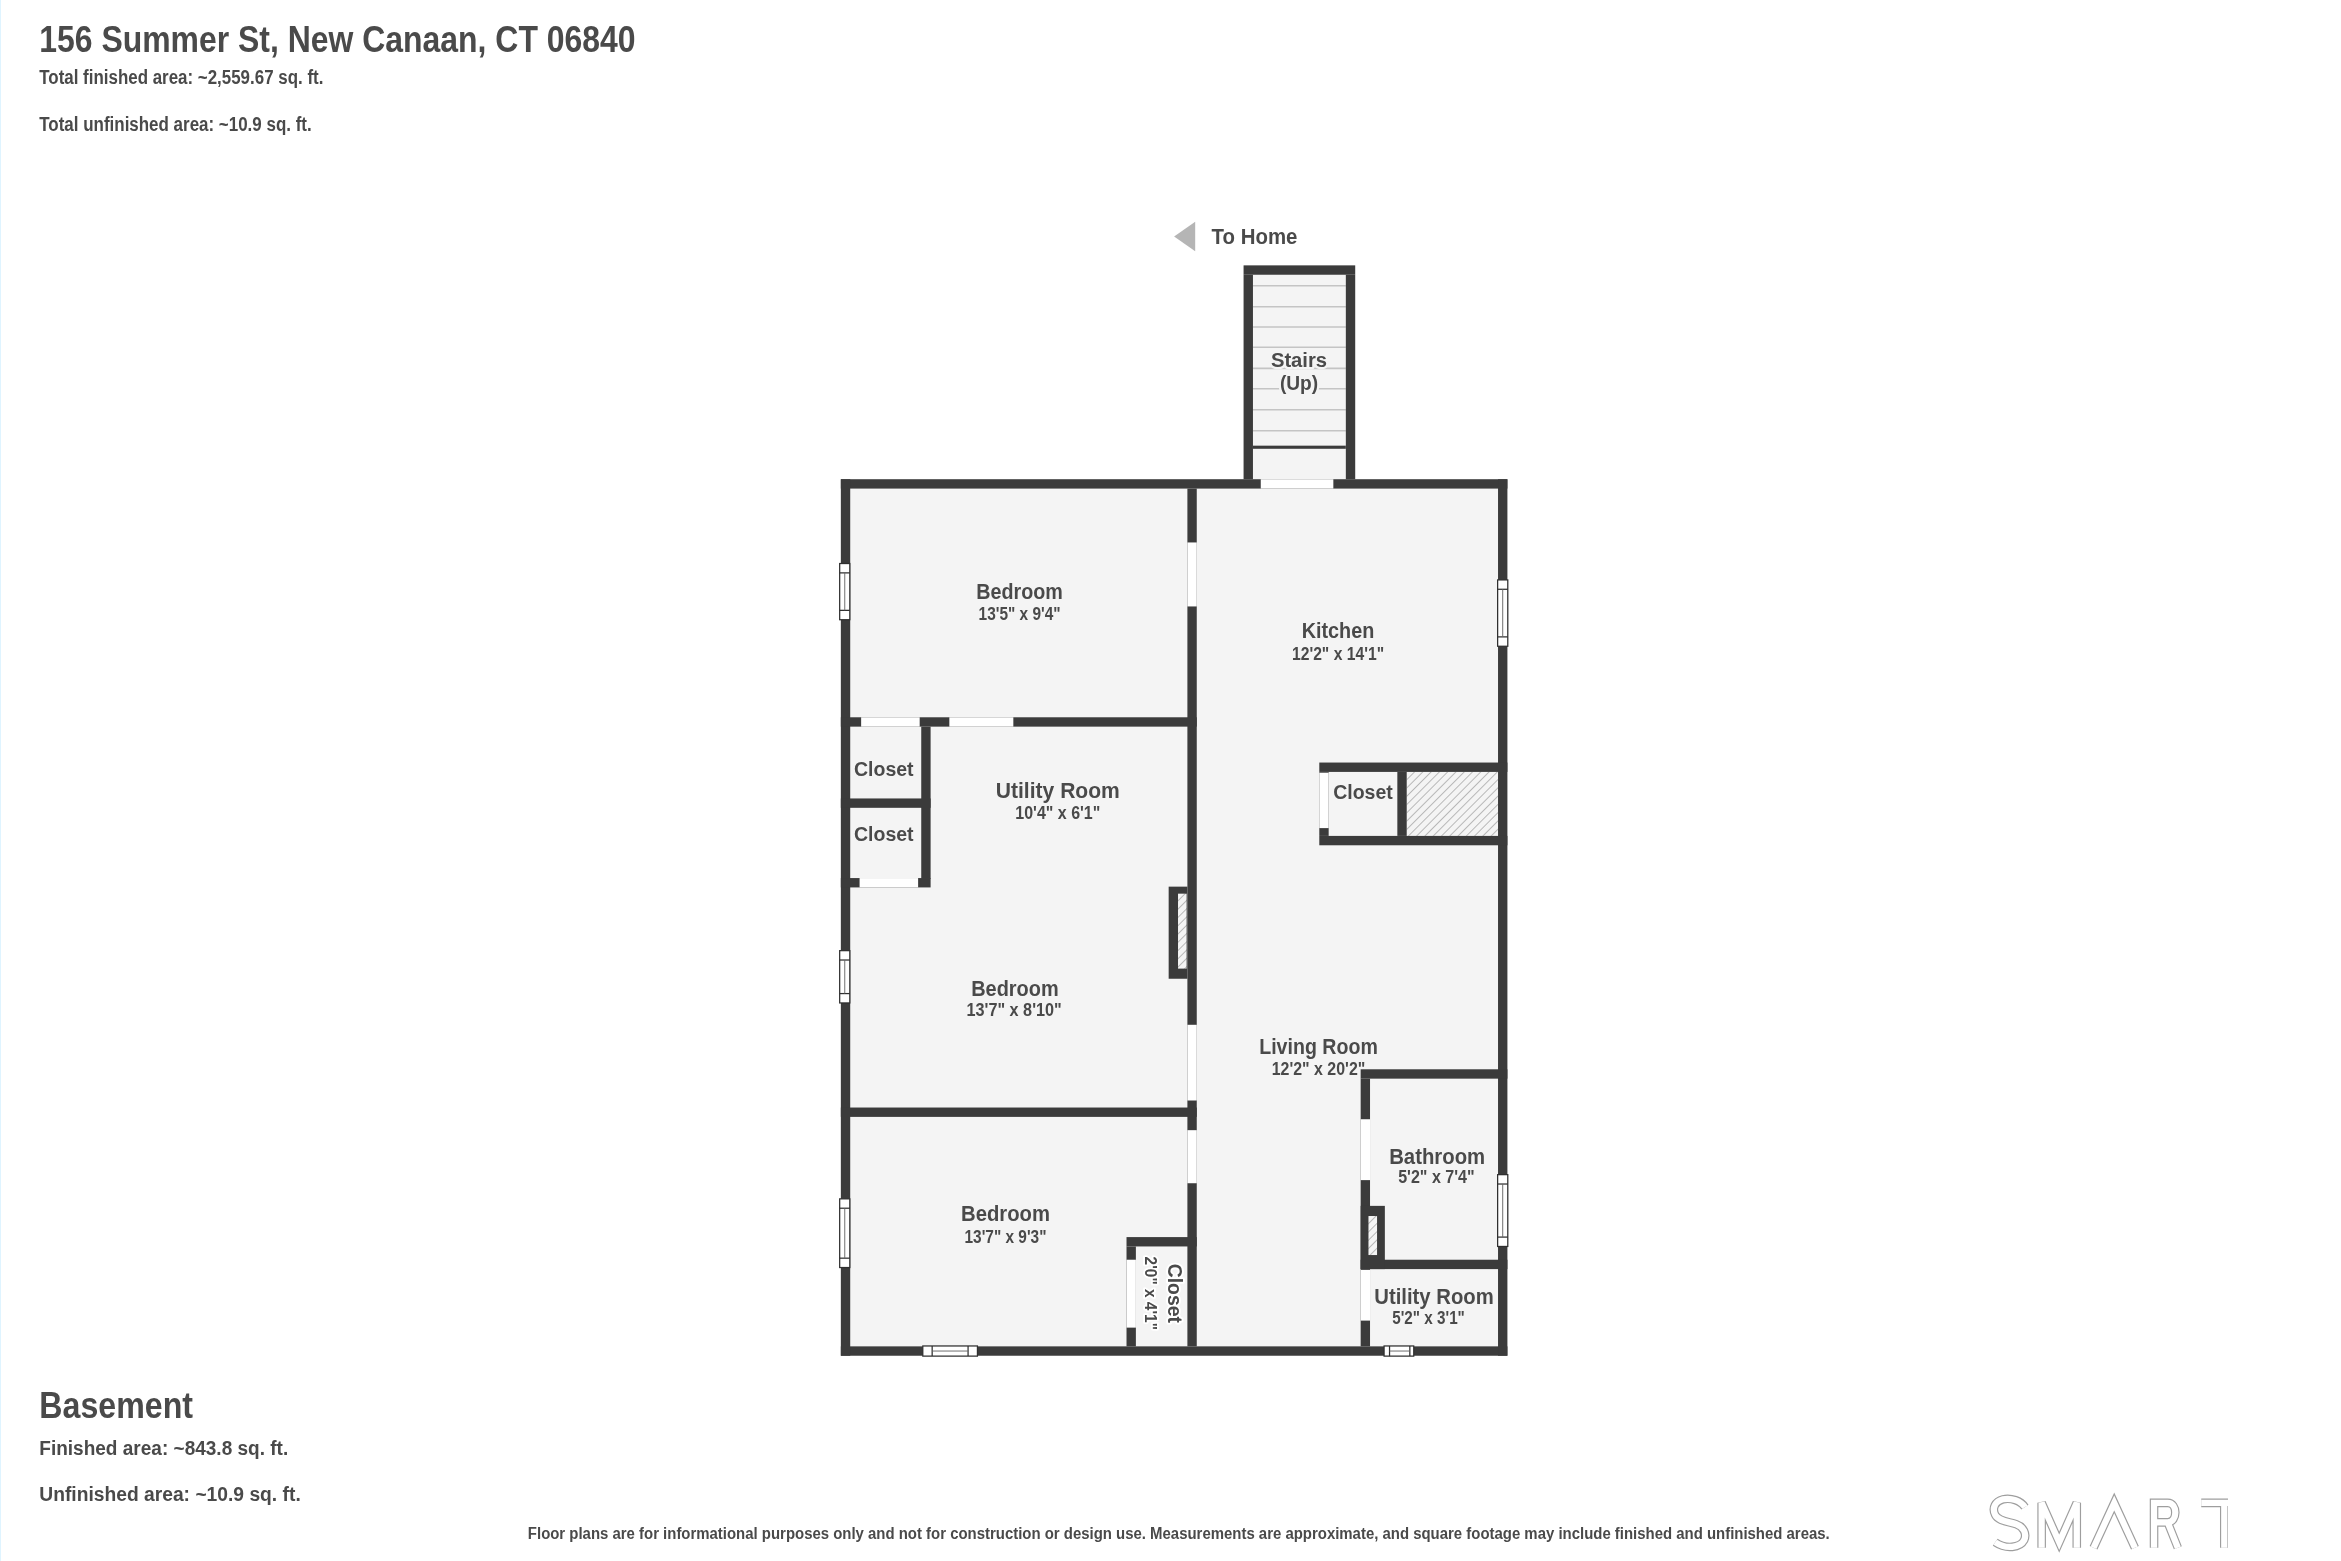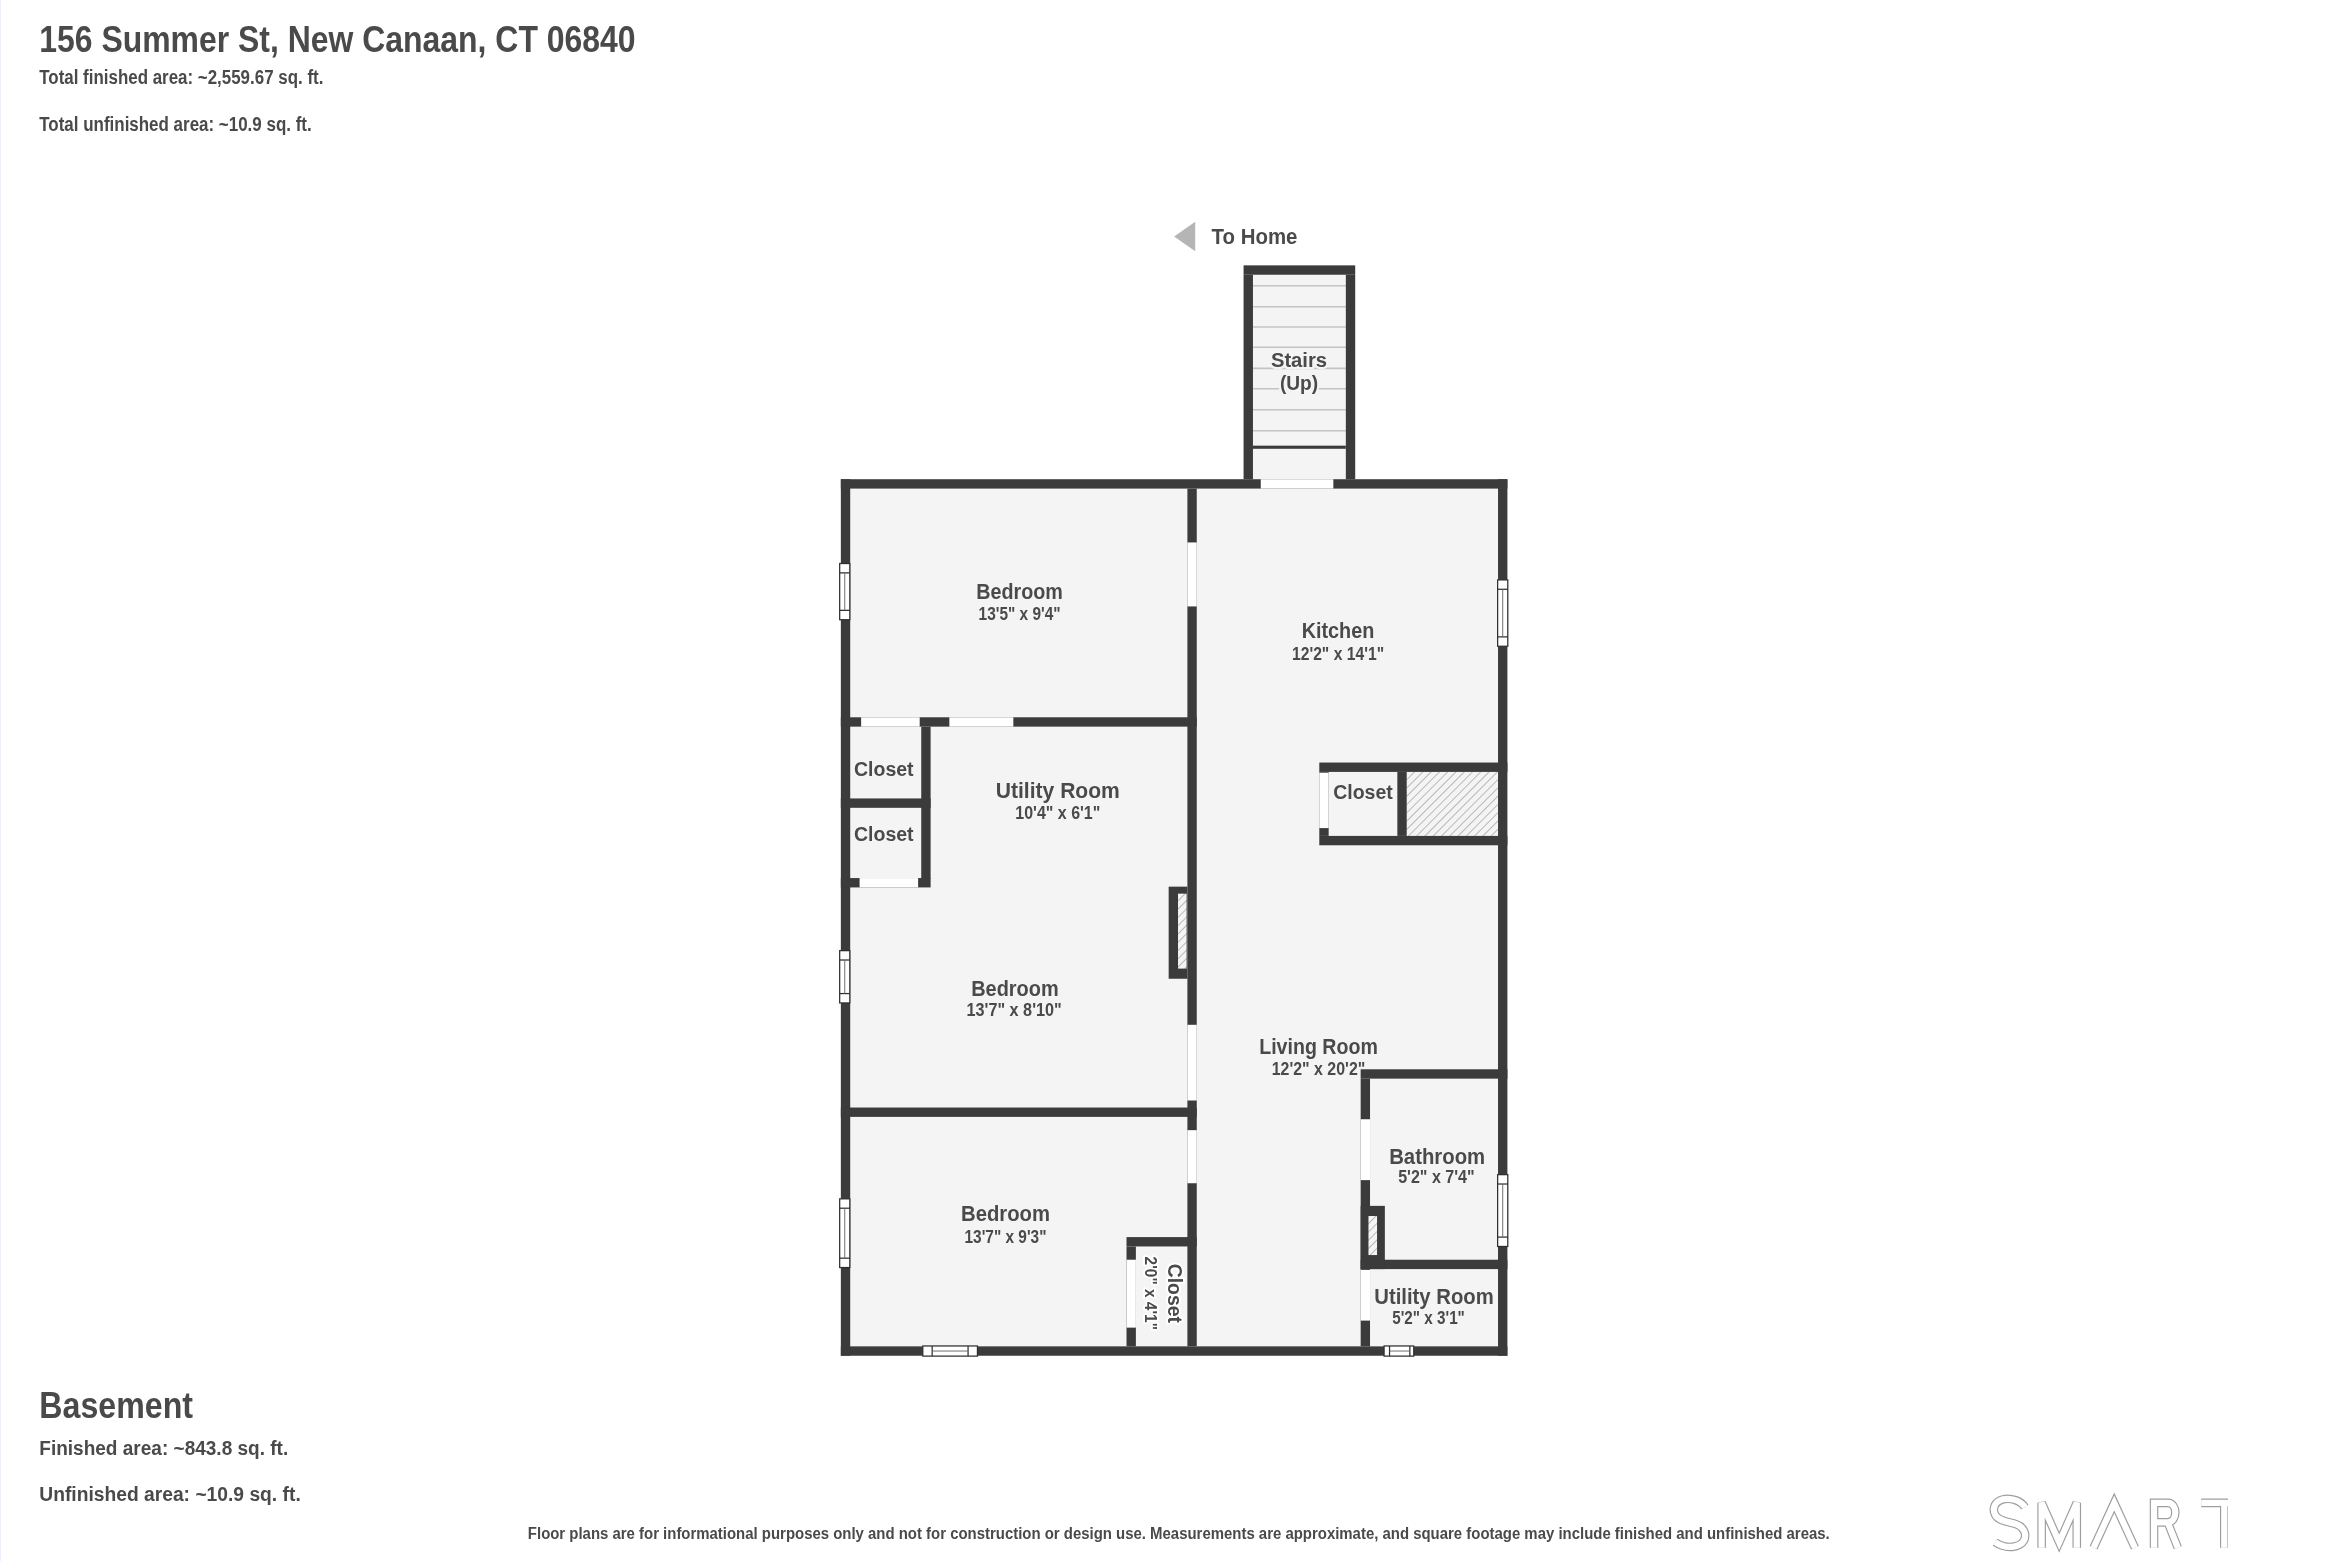--- a/index.html
+++ b/index.html
@@ -1,16 +1,16 @@
 <!DOCTYPE html>
 <html style="font-size:12.5px"><head>
 <meta charset="utf-8">
 <style>
   html,body{margin:0;padding:0;background:#ffffff;}
-  .page{position:relative;width:2228px;height:1561px;background:#c4b5fd;overflow:hidden;
+  .page{position:relative;width:2228px;height:1561px;background:#7dd3fc;overflow:hidden;
         font-family:"Liberation Sans", sans-serif;}
   svg text{font-family:"Liberation Sans", sans-serif;}
 </style>
 </head>
 <body>
 <div class="page">
 <svg width="2342" height="1561" viewBox="0 0 3000 2000" xmlns="http://www.w3.org/2000/svg">
 <defs>
   <pattern id="hatch" width="7.5" height="7.5" patternUnits="userSpaceOnUse" patternTransform="rotate(45 0 0)">
     <rect width="7.5" height="7.5" fill="#f4f4f4"></rect>

